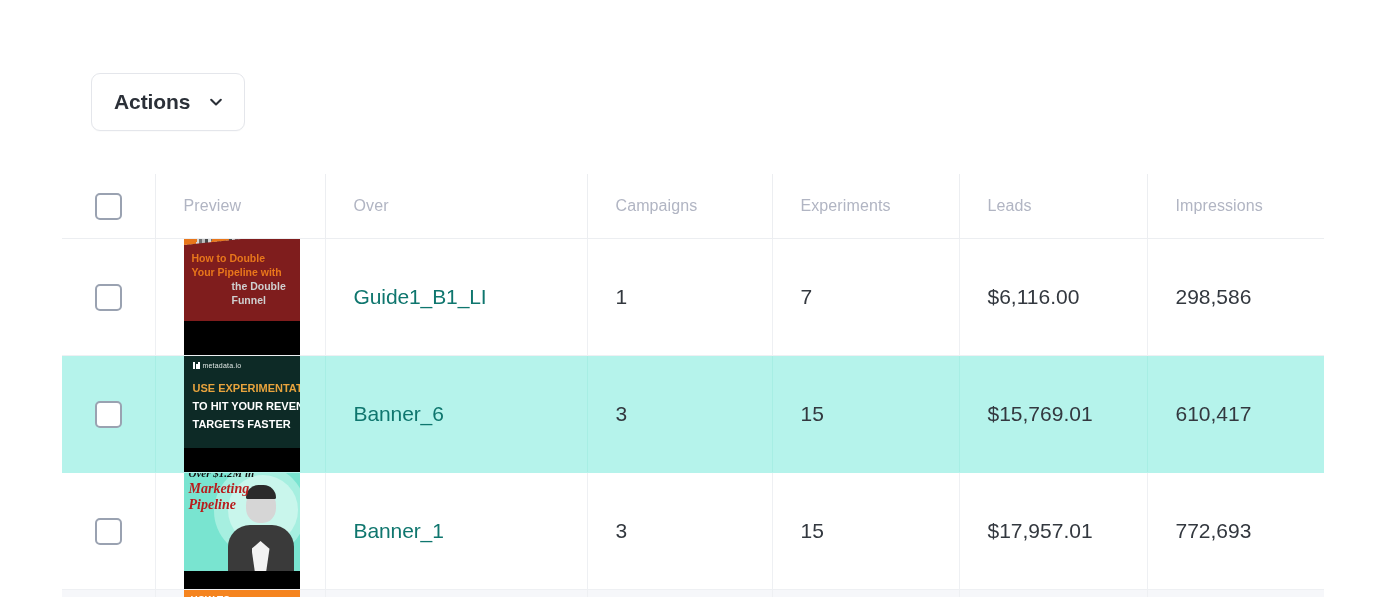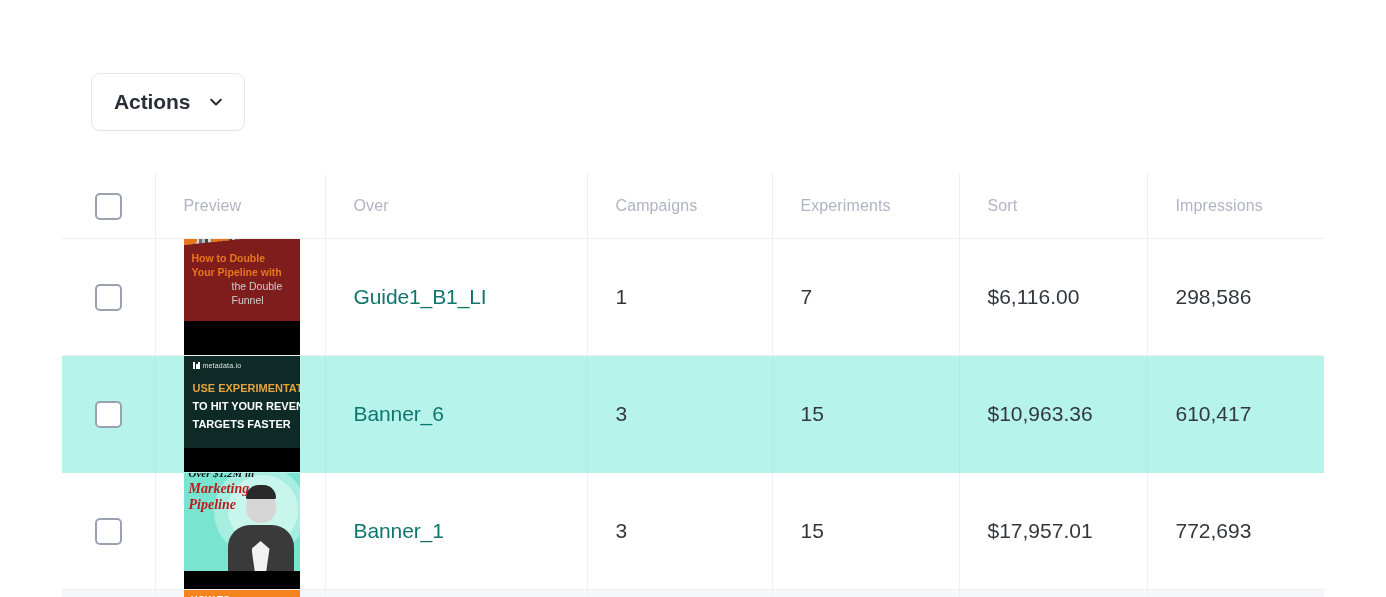--- a/index.html
+++ b/index.html
@@ -165,21 +165,21 @@
     background:
       linear-gradient(105deg, #e8761b 0 18%, transparent 18% 30%, #e8761b 30% 44%, transparent 44% 58%, #e8761b 58% 72%, transparent 72% 100%),
       repeating-linear-gradient(90deg, #d9d9d9 0 3px, #6e6e6e 3px 6px, #bdbdbd 6px 9px, #4a4a4a 9px 12px);
     transform: skewY(-6deg);
     transform-origin: left top;
   }
   .t1 .hl {
     position: absolute; left: 8px; top: 46px; right: 6px;
     font-size: 10.5px; font-weight: 700; line-height: 14px; color: #e8761b;
   }
-  .t1 .hl .l3 { color: #cfcfcf; font-weight: 400; padding-left: 40px; }
+  .t1 .hl .l3 { color: #cfcfcf; font-weight: 700; padding-left: 40px; }
 
   
   .t2 { background: #0d2a26; }
   .t2 .logo {
     position: absolute; left: 9px; top: 30px;
     display: flex; align-items: center; gap: 3px;
     font-size: 7px; color: #dfe7e4; letter-spacing: .2px;
   }
   .t2 .logo .mark {
     width: 7px; height: 7px;
@@ -277,21 +277,21 @@
         <th>
           <div class="hpad">Over</div>
         </th>
         <th>
           <div class="hpad">Campaigns</div>
         </th>
         <th>
           <div class="hpad">Experiments</div>
         </th>
         <th>
-          <div class="hpad">Sort</div>
+          <div class="hpad">Leads</div>
         </th>
         <th>
           <div class="hpad">Impressions</div>
         </th>
       </tr>
     </thead>
 
     <tbody>
 
       <tr class="row-1">
@@ -348,21 +348,21 @@
         <td>
           <div class="cpad"><span class="name-txt">Banner_6</span></div>
         </td>
         <td>
           <div class="cpad num">3</div>
         </td>
         <td>
           <div class="cpad num">15</div>
         </td>
         <td>
-          <div class="cpad num">$10,963.36</div>
+          <div class="cpad num">$15,769.01</div>
         </td>
         <td>
           <div class="cpad num">610,417</div>
         </td>
       </tr>
 
       <tr class="row-3">
         <td class="chk-cell">
           <span class="chk"></span>
         </td>

